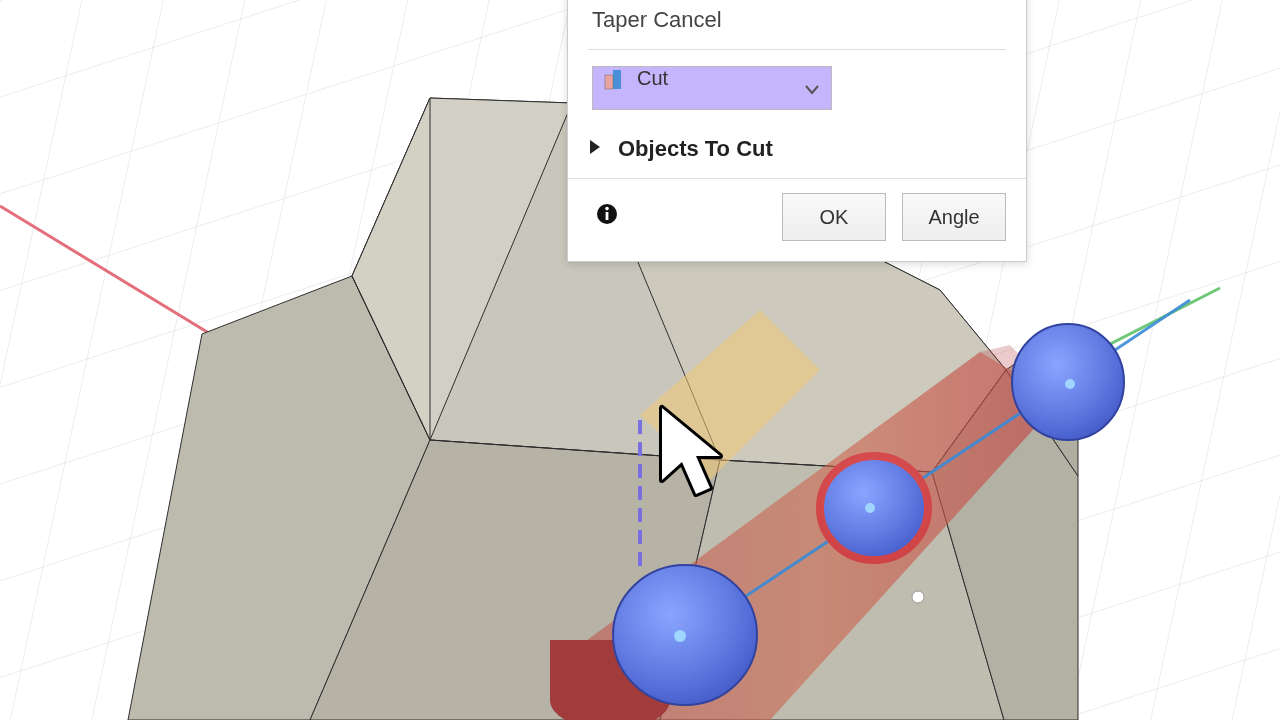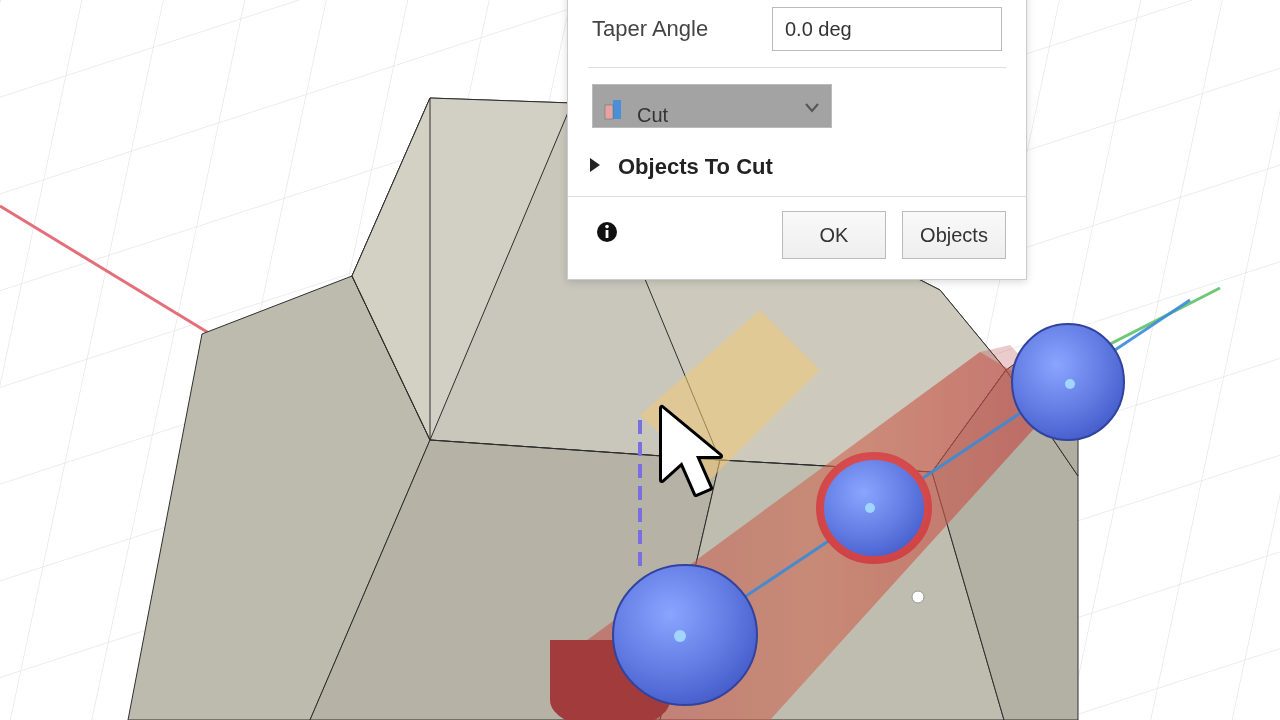--- a/index.html
+++ b/index.html
@@ -51,23 +51,23 @@
     background: #fff;
     font-size: 20px;
     padding: 0 12px;
     color: #333;
   }
   .row-select {
     width: 240px;
     height: 44px;
     box-sizing: border-box;
     border: 1px solid #bbb;
-    background: #a3a3a3;
-    display: flex;
-    align-items: flex-end;
+    background: #c4b5fd;
+    display: flex;
+    align-items: flex-start;
     position: relative;
     cursor: default;
   }
   .row-select .icon-wrap {
     margin: 0 10px;
   }
   .row-select .select-text {
     flex: 1;
     font-size: 20px;
     color: #333;
@@ -206,22 +206,21 @@
     <g>
       <path d="M662 408 L662 480 L682 462 L696 494 L710 488 L696 456 L720 456 Z" fill="#fff" stroke="#000" stroke-width="6" stroke-linejoin="round"></path>
       <path d="M662 408 L662 480 L682 462 L696 494 L710 488 L696 456 L720 456 Z" fill="#fff"></path>
     </g>
   </g>
 </svg>
 
 <div class="dialog">
 
   <div class="dialog-row">
-    <div class="row-label">Taper Angle</div>
-    <input class="row-input" type="text" value="0.0 deg" style="">
+    <div class="row-label">Taper Cancel</div>
   </div>
 
   <hr class="divider">
 
   <div class="dialog-row">
     <div class="row-select">
       <span class="icon-wrap">
         <svg width="24" height="24" viewBox="0 0 24 24">
           <rect x="2" y="8" width="8" height="14" fill="#e7a2a2"></rect>
           <rect x="10" y="3" width="8" height="19" fill="#4a90d9"></rect>
@@ -248,17 +247,17 @@
 
   <div class="footer">
     <span class="info">
       <svg width="22" height="22" viewBox="0 0 22 22">
         <circle cx="11" cy="11" r="10" fill="#111"></circle>
         <rect x="9.6" y="9" width="2.8" height="8" fill="#fff"></rect>
         <circle cx="11" cy="5.6" r="1.8" fill="#fff"></circle>
       </svg>
     </span>
     <button class="btn">OK</button>
-    <button class="btn">Objects</button>
+    <button class="btn">Angle</button>
   </div>
 </div>
 
 </div>
 
 </body></html>

